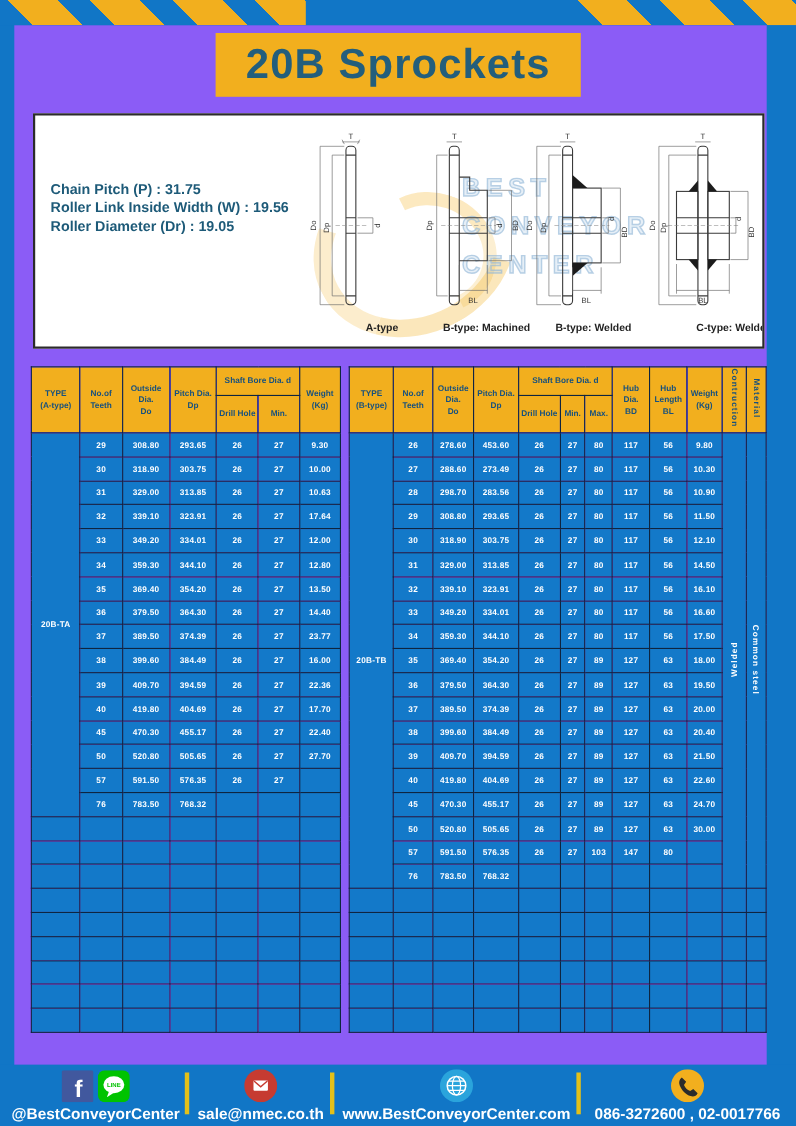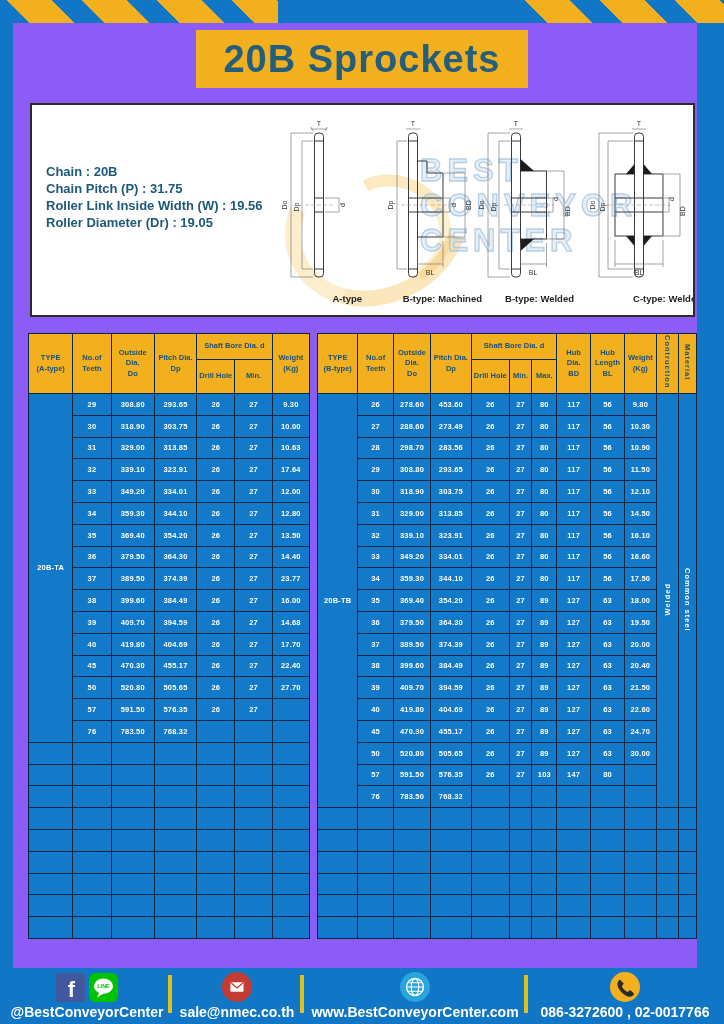--- a/index.html
+++ b/index.html
@@ -30,21 +30,21 @@
   .spec-line { font-size:13px; font-weight:bold; color:#1d5a78; line-height:17px; white-space:nowrap; }
 
   .wm-swoosh { position:absolute; border-radius:50%; pointer-events:none; }
   .wm-s1 { left:250px; top:38px; width:190px; height:160px;
     border:16px solid rgba(0,0,0,0); border-bottom-color:rgba(242,175,30,0.30); border-left-color:rgba(242,175,30,0.22);
     transform:rotate(-28deg); }
   .wm-s2 { left:300px; top:70px; width:120px; height:110px;
     border:12px solid rgba(0,0,0,0); border-top-color:rgba(242,175,30,0.28); border-right-color:rgba(242,175,30,0.20);
     transform:rotate(18deg); }
   .wm-text { position:absolute; left:388px; top:48px; width:260px; text-align:left; pointer-events:none; }
-  .wm-line { font-size:31px; font-weight:bold; line-height:35px; letter-spacing:5px;
+  .wm-line { font-size:23px; font-weight:bold; line-height:35px; letter-spacing:5px;
     color:rgba(173,202,228,0.30); -webkit-text-stroke:1.3px rgba(150,186,216,0.65); }
 
   .diagram { position:absolute; top:14px; width:100px; height:172px; }
   .diag-a  { left:235px; } .diag-bm { left:345px; } .diag-bw { left:442px; } .diag-cw { left:555px; }
   .diag-caption { position:absolute; top:188px; height:16px; font-size:9.5px; font-weight:600; color:#222;
     text-align:right; }
   .cap-a  { left:240px; width:90px; } .cap-bm { left:340px; width:110px; }
   .cap-bw { left:442px; width:100px; } .cap-cw { left:570px; width:100px; }
   .diagram path, .diagram rect.part, .diagram line { stroke:#3a3a3a; stroke-width:1; fill:none; }
   .diagram .dim { stroke:#6a6a6a; stroke-width:0.6; }
@@ -95,21 +95,20 @@
 
     <div class="wm-swoosh wm-s1"></div>
     <div class="wm-swoosh wm-s2"></div>
     <div class="wm-text">
       <div class="wm-line">BEST</div>
       <div class="wm-line">CONVEYOR</div>
       <div class="wm-line">CENTER</div>
     </div>
 
     <div class="spec-lines">
-      <div class="spec-line">Chain  : 20B</div>
       <div class="spec-line">Chain Pitch (P)  :  31.75</div>
       <div class="spec-line">Roller Link Inside Width (W)  :  19.56</div>
       <div class="spec-line">Roller Diameter (Dr)  : 19.05</div>
     </div>
 
     <svg class="diagram diag-a" viewBox="0 0 100 172">
       <path class="dim" d="M44,10 H60"></path>
         <text x="52" y="7" text-anchor="middle">T</text>
       <path class="dim" d="M46,12 L44,8 M58,12 L60,8"></path>
       <rect class="part" x="47.5" y="14" width="9" height="144" rx="3.5" fill="#fff"></rect>
@@ -306,21 +305,21 @@
           <td>26</td>
           <td>27</td>
           <td>16.00</td>
         </tr>
         <tr>
           <td>39</td>
           <td>409.70</td>
           <td>394.59</td>
           <td>26</td>
           <td>27</td>
-          <td>14.68</td>
+          <td>22.36</td>
         </tr>
         <tr>
           <td>40</td>
           <td>419.80</td>
           <td>404.69</td>
           <td>26</td>
           <td>27</td>
           <td>17.70</td>
         </tr>
         <tr>

